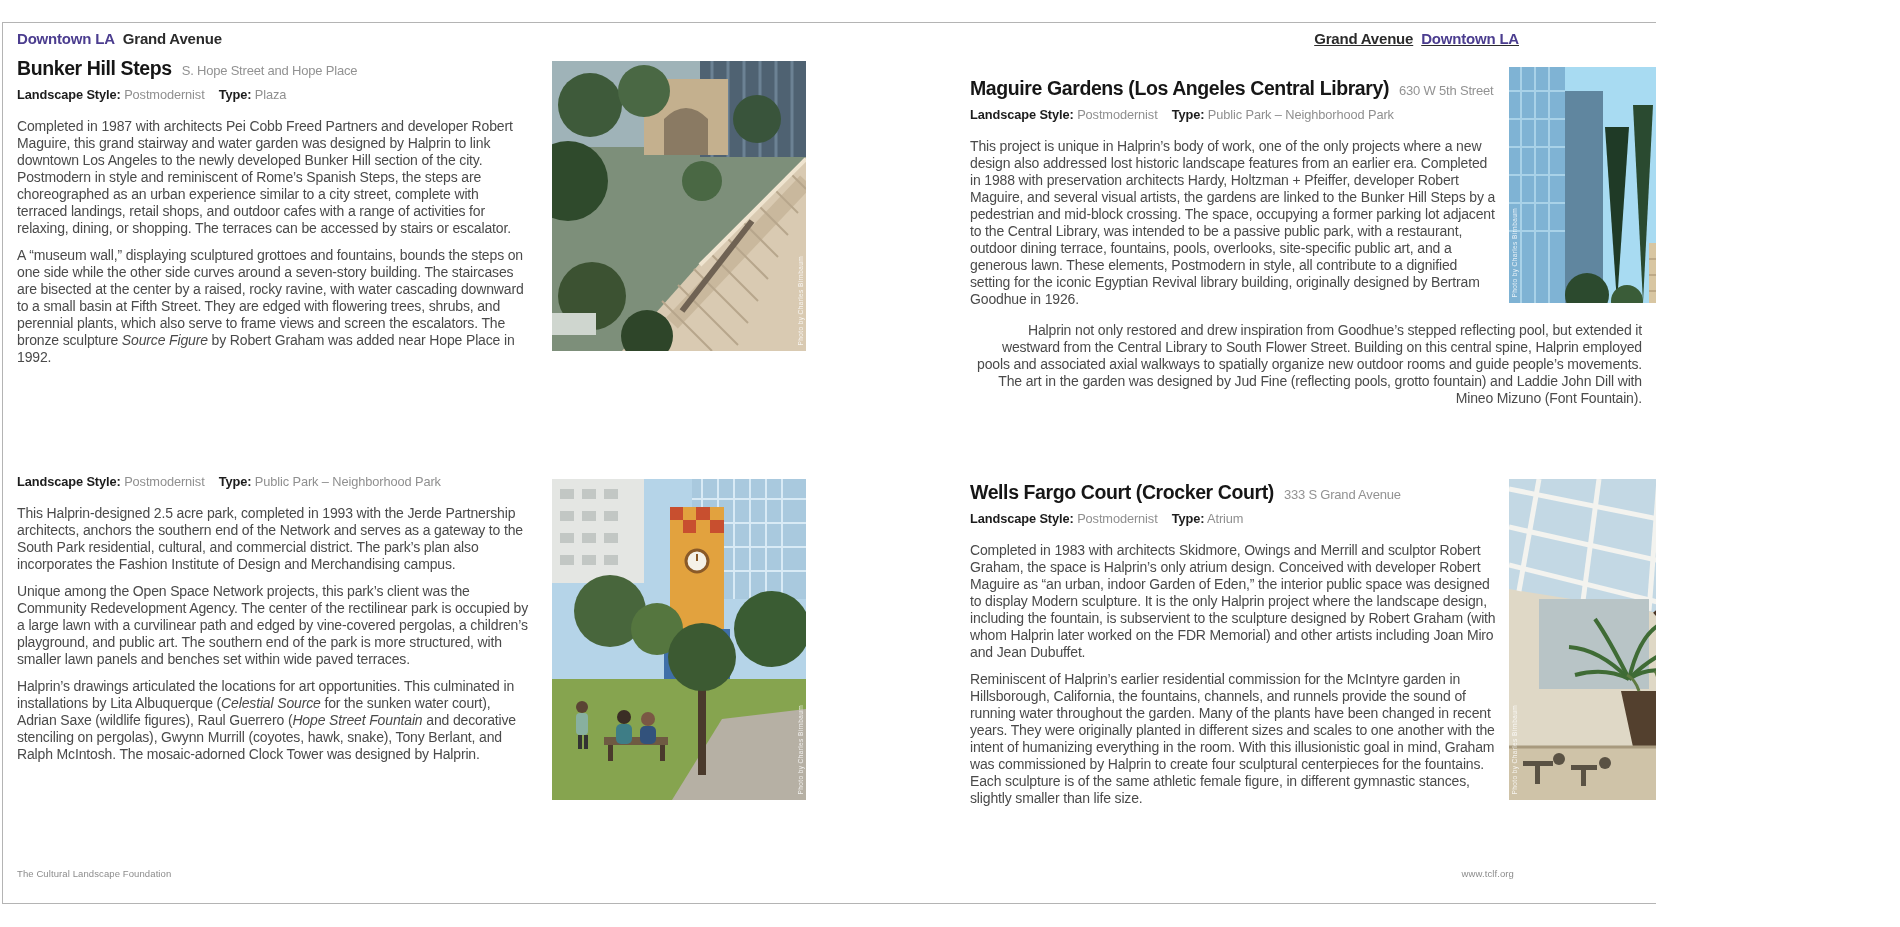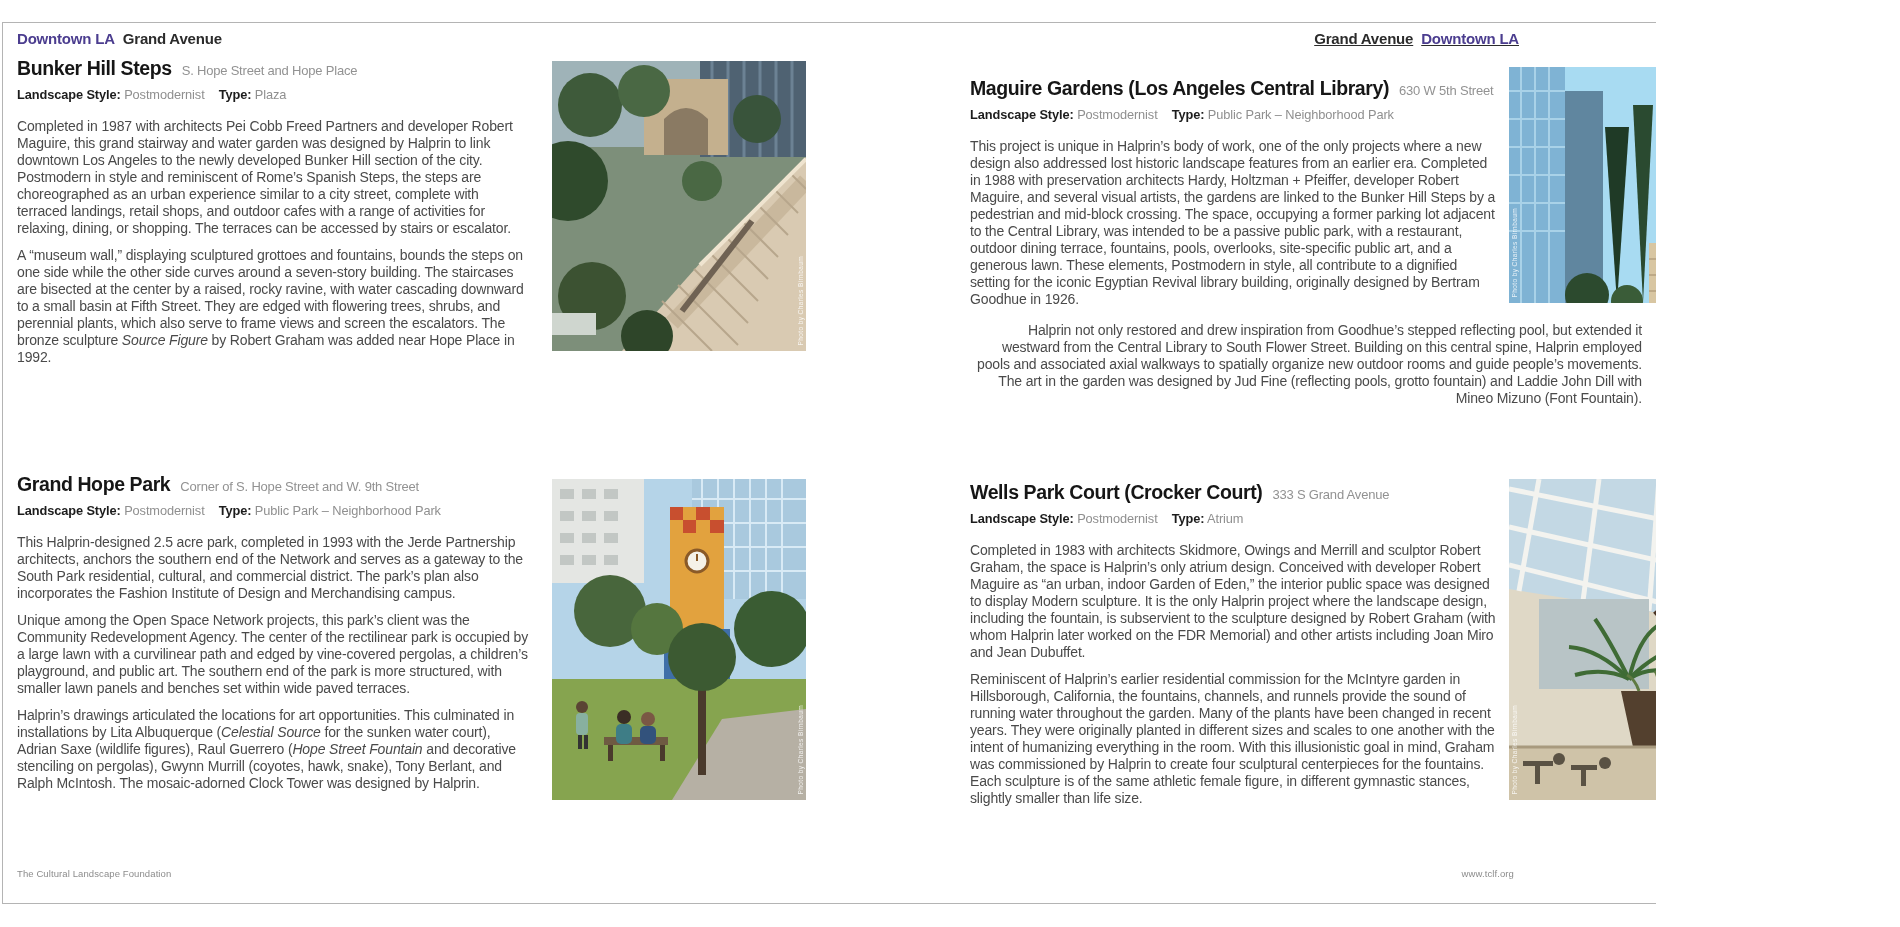--- a/index.html
+++ b/index.html
@@ -63,23 +63,20 @@
       <span class="title">Bunker Hill Steps</span><span class="addr">S. Hope Street and Hope Place</span>
     </div>
     <div class="meta">
       <b>Landscape Style:</b> <span>Postmodernist</span><span class="gap"></span><b>Type:</b> <span>Plaza</span>
     </div>
     <p><span>Completed in 1987 with architects Pei Cobb Freed Partners and developer Robert Maguire, this grand stairway and water garden was designed by Halprin to link downtown Los Angeles to the newly developed Bunker Hill section of the city. Postmodern in style and reminiscent of Rome’s Spanish Steps, the steps are choreographed as an urban experience similar to a city street, complete with terraced landings, retail shops, and outdoor cafes with a range of activities for relaxing, dining, or shopping. The terraces can be accessed by stairs or escalator.</span></p>
     <p><span>A “museum wall,” displaying sculptured grottoes and fountains, bounds the steps on one side while the other side curves around a seven-story building. The staircases are bisected at the center by a raised, rocky ravine, with water cascading downward to a small basin at Fifth Street. They are edged with flowering trees, shrubs, and perennial plants, which also serve to frame views and screen the escalators. The bronze sculpture </span><i>Source Figure</i><span> by Robert Graham was added near Hope Place in 1992.</span></p>
   </section>
 
   <section class="article" id="article-grandhope">
-    <div class="title-row">
-      <span class="title">Grand Hope Park</span><span class="addr">Corner of S. Hope Street and W. 9th Street</span>
-    </div>
     <div class="meta">
       <b>Landscape Style:</b> <span>Postmodernist</span><span class="gap"></span><b>Type:</b> <span>Public Park – Neighborhood Park</span>
     </div>
     <p><span>This Halprin-designed 2.5 acre park, completed in 1993 with the Jerde Partnership architects, anchors the southern end of the Network and serves as a gateway to the South Park residential, cultural, and commercial district. The park’s plan also incorporates the Fashion Institute of Design and Merchandising campus.</span></p>
     <p><span>Unique among the Open Space Network projects, this park’s client was the Community Redevelopment Agency. The center of the rectilinear park is occupied by a large lawn with a curvilinear path and edged by vine-covered pergolas, a children’s playground, and public art. The southern end of the park is more structured, with smaller lawn panels and benches set within wide paved terraces.</span></p>
     <p><span>Halprin’s drawings articulated the locations for art opportunities. This culminated in installations by Lita Albuquerque (</span><i>Celestial Source</i><span> for the sunken water court), Adrian Saxe (wildlife figures), Raul Guerrero (</span><i>Hope Street Fountain</i><span> and decorative stenciling on pergolas), Gwynn Murrill (coyotes, hawk, snake), Tony Berlant, and Ralph McIntosh. The mosaic-adorned Clock Tower was designed by Halprin.</span></p>
   </section>
 
   <section class="article" id="article-maguire">
     <div class="title-row">
@@ -87,21 +84,21 @@
     </div>
     <div class="meta">
       <b>Landscape Style:</b> <span>Postmodernist</span><span class="gap"></span><b>Type:</b> <span>Public Park – Neighborhood Park</span>
     </div>
     <p><span>This project is unique in Halprin’s body of work, one of the only projects where a new design also addressed lost historic landscape features from an earlier era. Completed in 1988 with preservation architects Hardy, Holtzman + Pfeiffer, developer Robert Maguire, and several visual artists, the gardens are linked to the Bunker Hill Steps by a pedestrian and mid-block crossing. The space, occupying a former parking lot adjacent to the Central Library, was intended to be a passive public park, with a restaurant, outdoor dining terrace, fountains, pools, overlooks, site-specific public art, and a generous lawn. These elements, Postmodern in style, all contribute to a dignified setting for the iconic Egyptian Revival library building, originally designed by Bertram Goodhue in 1926.</span></p>
     <p class="wide"><span>Halprin not only restored and drew inspiration from Goodhue’s stepped reflecting pool, but extended it westward from the Central Library to South Flower Street. Building on this central spine, Halprin employed pools and associated axial walkways to spatially organize new outdoor rooms and guide people’s movements. The art in the garden was designed by Jud Fine (reflecting pools, grotto fountain) and Laddie John Dill with Mineo Mizuno (Font Fountain).</span></p>
   </section>
 
   <section class="article" id="article-wells">
     <div class="title-row">
-      <span class="title">Wells Park Court (Crocker Court)</span><span class="addr">333 S Grand Avenue</span>
+      <span class="title">Wells Fargo Court (Crocker Court)</span><span class="addr">333 S Grand Avenue</span>
     </div>
     <div class="meta">
       <b>Landscape Style:</b> <span>Postmodernist</span><span class="gap"></span><b>Type:</b> <span>Atrium</span>
     </div>
     <p><span>Completed in 1983 with architects Skidmore, Owings and Merrill and sculptor Robert Graham, the space is Halprin’s only atrium design. Conceived with developer Robert Maguire as “an urban, indoor Garden of Eden,” the interior public space was designed to display Modern sculpture. It is the only Halprin project where the landscape design, including the fountain, is subservient to the sculpture designed by Robert Graham (with whom Halprin later worked on the FDR Memorial) and other artists including Joan Miro and Jean Dubuffet.</span></p>
     <p><span>Reminiscent of Halprin’s earlier residential commission for the McIntyre garden in Hillsborough, California, the fountains, channels, and runnels provide the sound of running water throughout the garden. Many of the plants have been changed in recent years. They were originally planted in different sizes and scales to one another with the intent of humanizing everything in the room. With this illusionistic goal in mind, Graham was commissioned by Halprin to create four sculptural centerpieces for the fountains. Each sculpture is of the same athletic female figure, in different gymnastic stances, slightly smaller than life size.</span></p>
   </section>
 
   <figure class="photo" id="photo-bunker">
     <svg width="254" height="290" viewBox="0 0 254 290">

